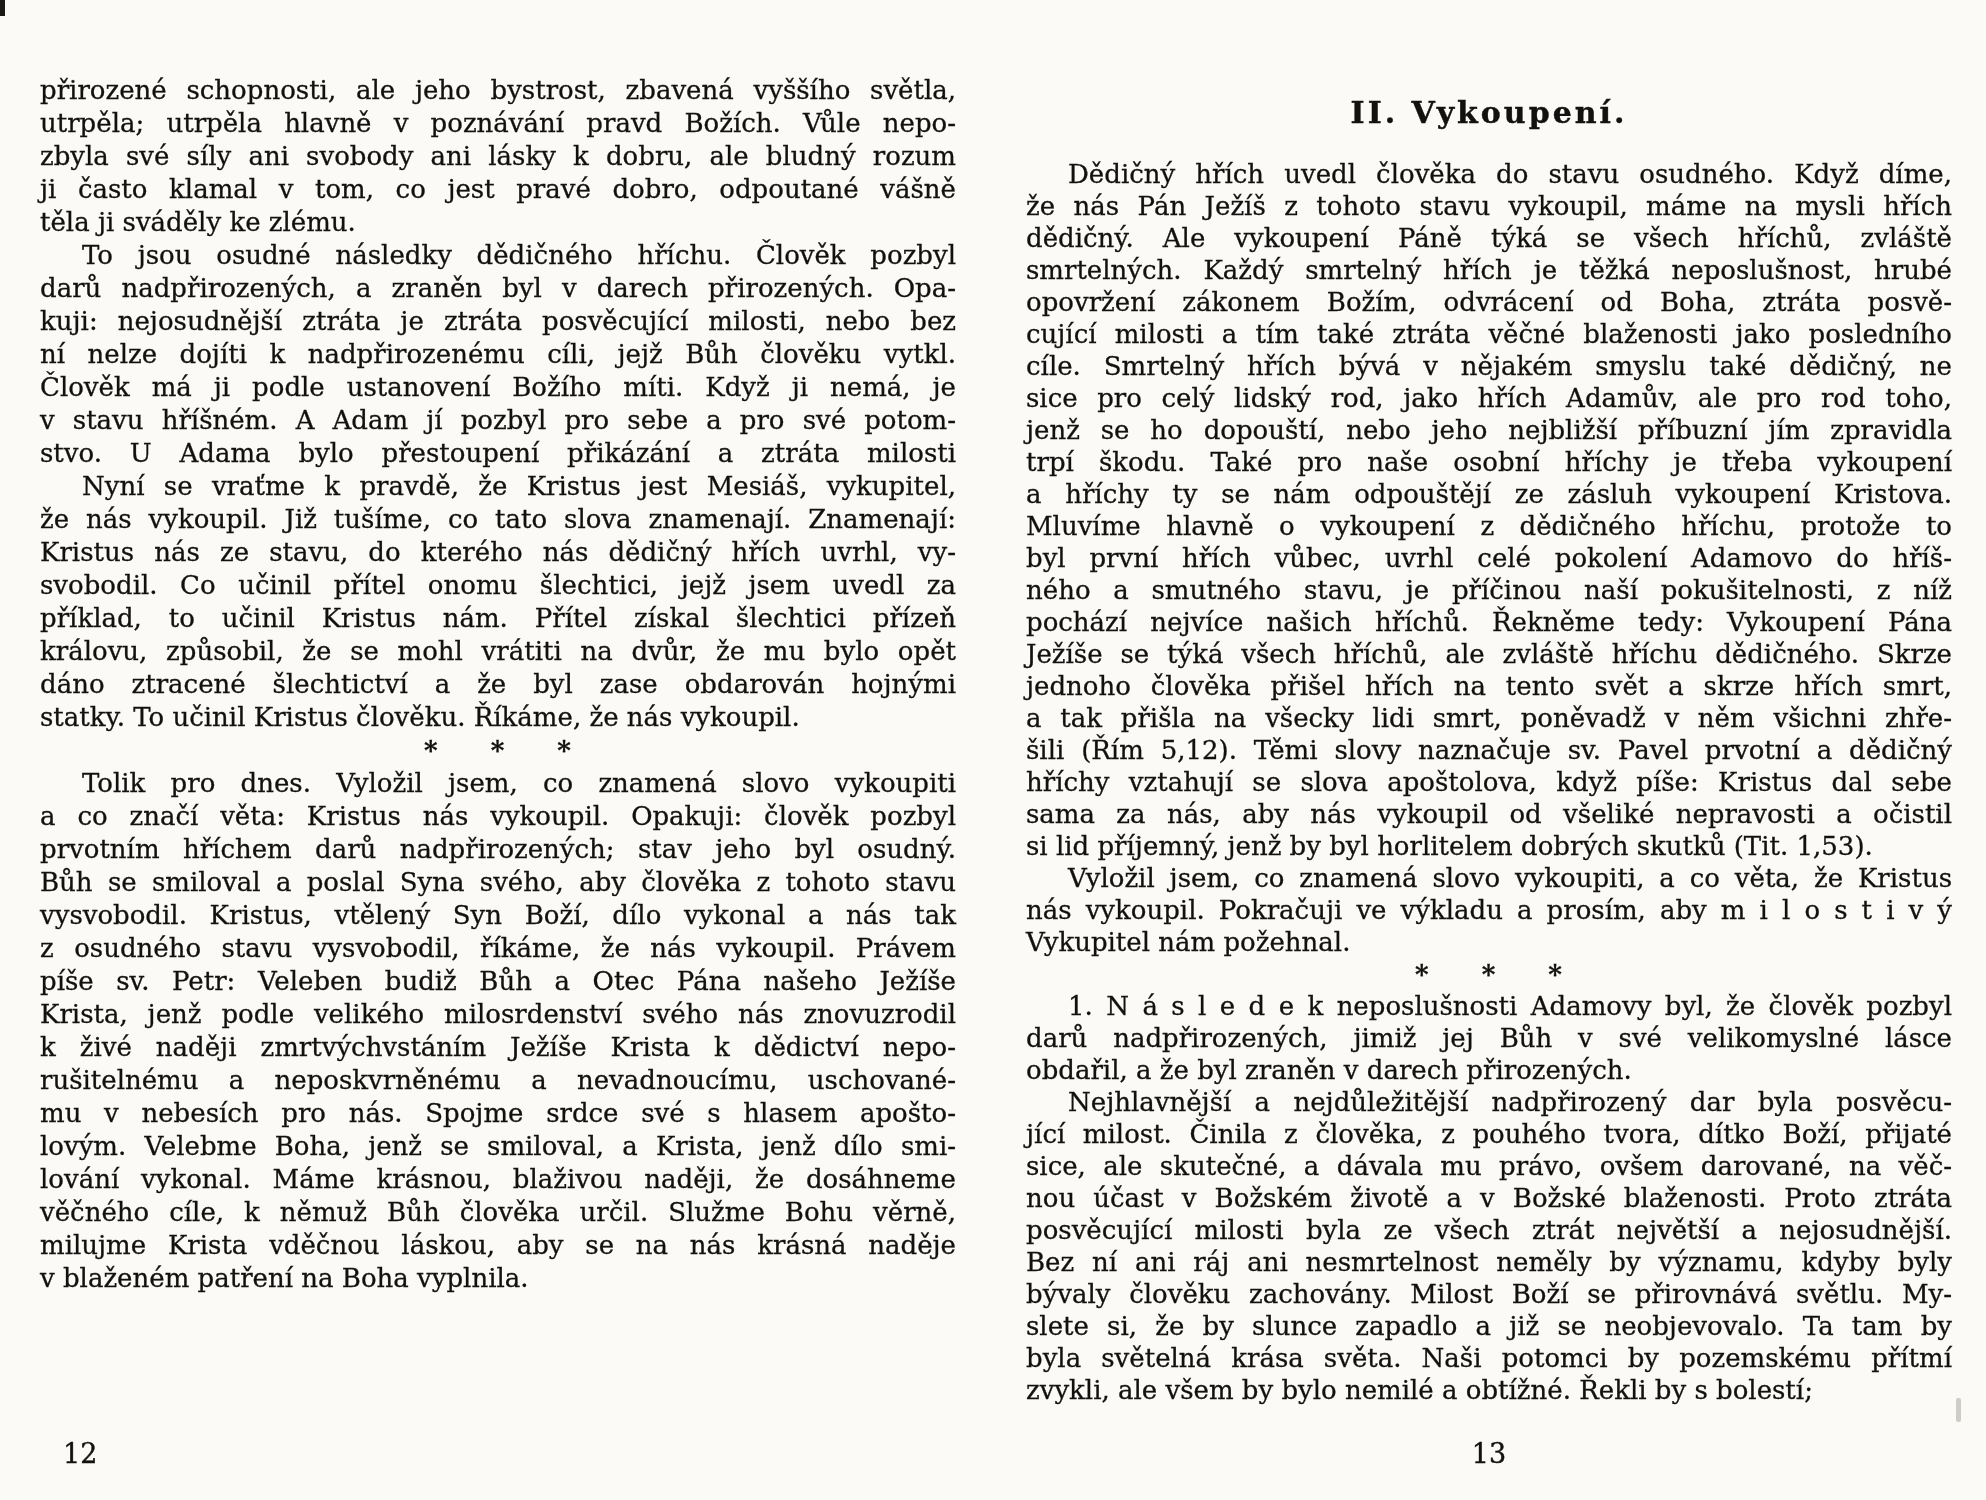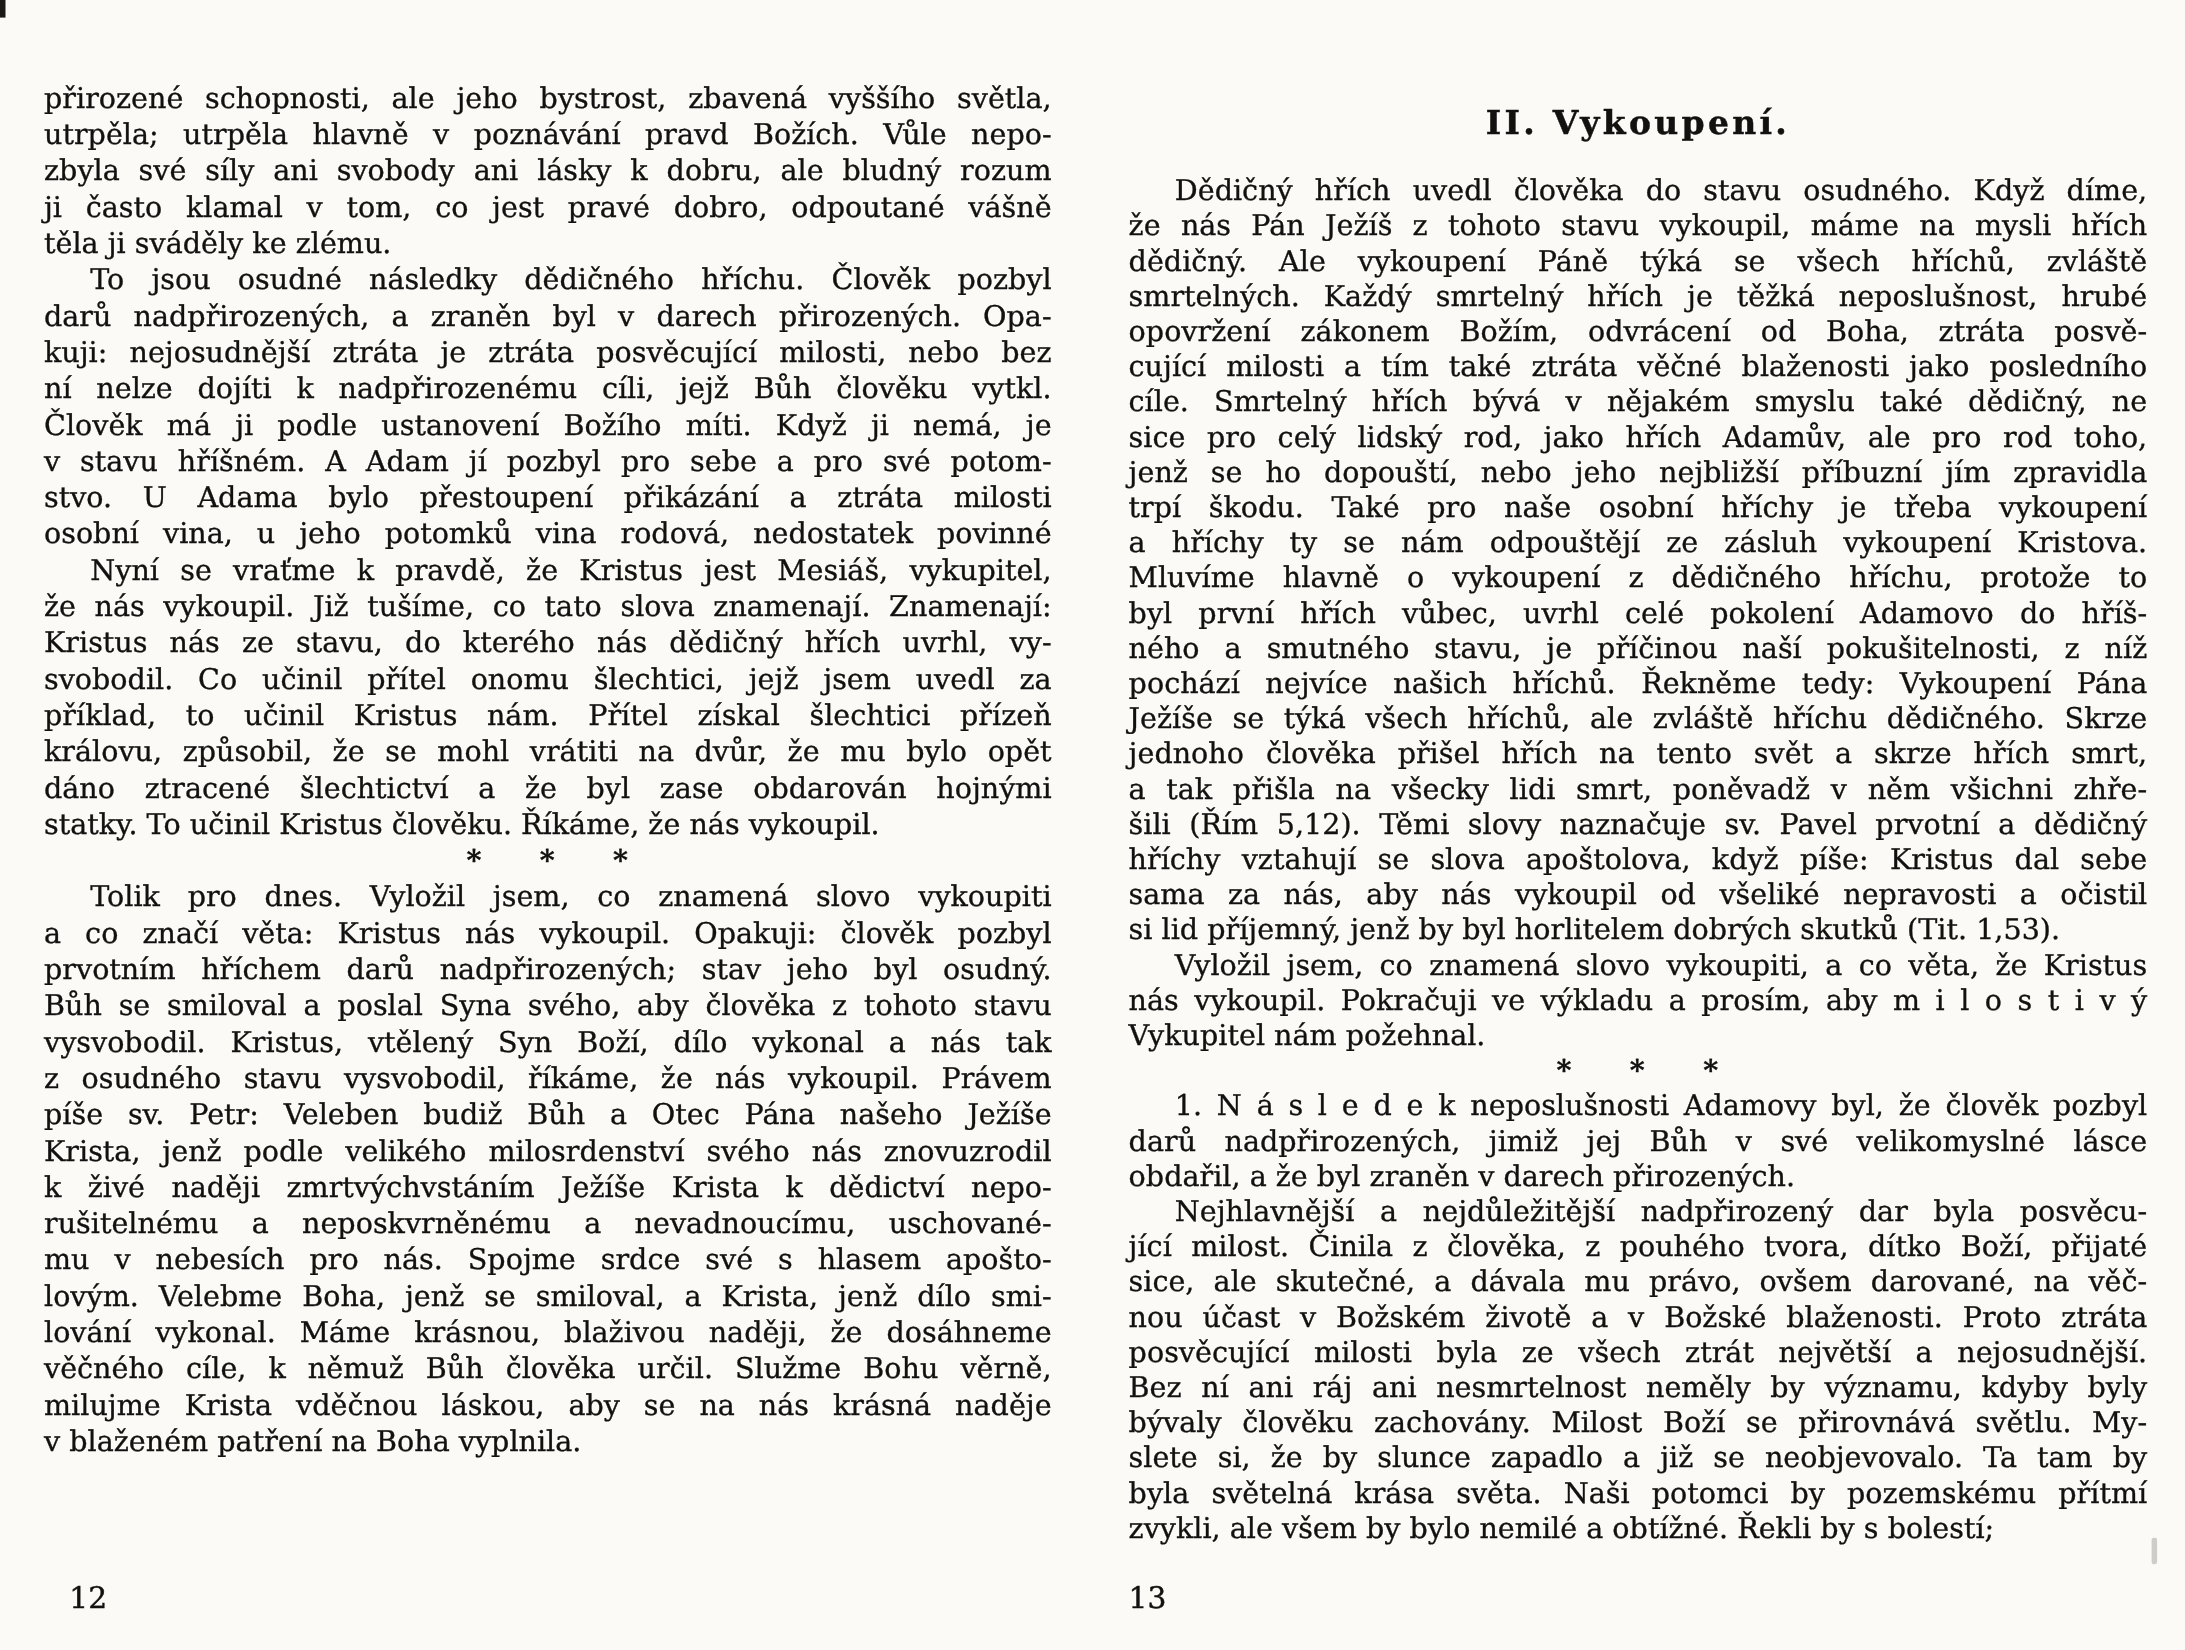--- a/index.html
+++ b/index.html
@@ -76,21 +76,21 @@
     line-height: 32px;
     -webkit-text-stroke: 0.4px #131110;
   }
   .pageno-left {
     left: 40px;
     margin-left: 23px;
   }
   .pageno-right {
     left: 1026px;
     width: 926px;
-    text-align: left;
+    text-align: center;
   }
   .corner-mark {
     position: absolute;
     left: 0;
     top: 0;
     width: 5px;
     height: 16px;
     background: #1b1916;
   }
   .ink-smudge {
@@ -121,21 +121,20 @@
         <div class="line last">těla ji sváděly ke zlému.</div>
       </div>
       <div class="paragraph">
         <div class="line indent">To jsou osudné následky dědičného hříchu. Člověk pozbyl</div>
         <div class="line">darů nadpřirozených, a zraněn byl v darech přirozených. Opa-</div>
         <div class="line">kuji: nejosudnější ztráta je ztráta posvěcující milosti, nebo bez</div>
         <div class="line">ní nelze dojíti k nadpřirozenému cíli, jejž Bůh člověku vytkl.</div>
         <div class="line">Člověk má ji podle ustanovení Božího míti. Když ji nemá, je</div>
         <div class="line">v stavu hříšném. A Adam jí pozbyl pro sebe a pro své potom-</div>
         <div class="line">stvo. U Adama bylo přestoupení přikázání a ztráta milosti</div>
-        <div class="line">osobní vina, u jeho potomků vina rodová, nedostatek povinné</div>
       </div>
       <div class="paragraph">
         <div class="line indent">Nyní se vraťme k pravdě, že Kristus jest Mesiáš, vykupitel,</div>
         <div class="line">že nás vykoupil. Již tušíme, co tato slova znamenají. Znamenají:</div>
         <div class="line">Kristus nás ze stavu, do kterého nás dědičný hřích uvrhl, vy-</div>
         <div class="line">svobodil. Co učinil přítel onomu šlechtici, jejž jsem uvedl za</div>
         <div class="line">příklad, to učinil Kristus nám. Přítel získal šlechtici přízeň</div>
         <div class="line">královu, způsobil, že se mohl vrátiti na dvůr, že mu bylo opět</div>
         <div class="line">dáno ztracené šlechtictví a že byl zase obdarován hojnými</div>
         <div class="line last">statky. To učinil Kristus člověku. Říkáme, že nás vykoupil.</div>

